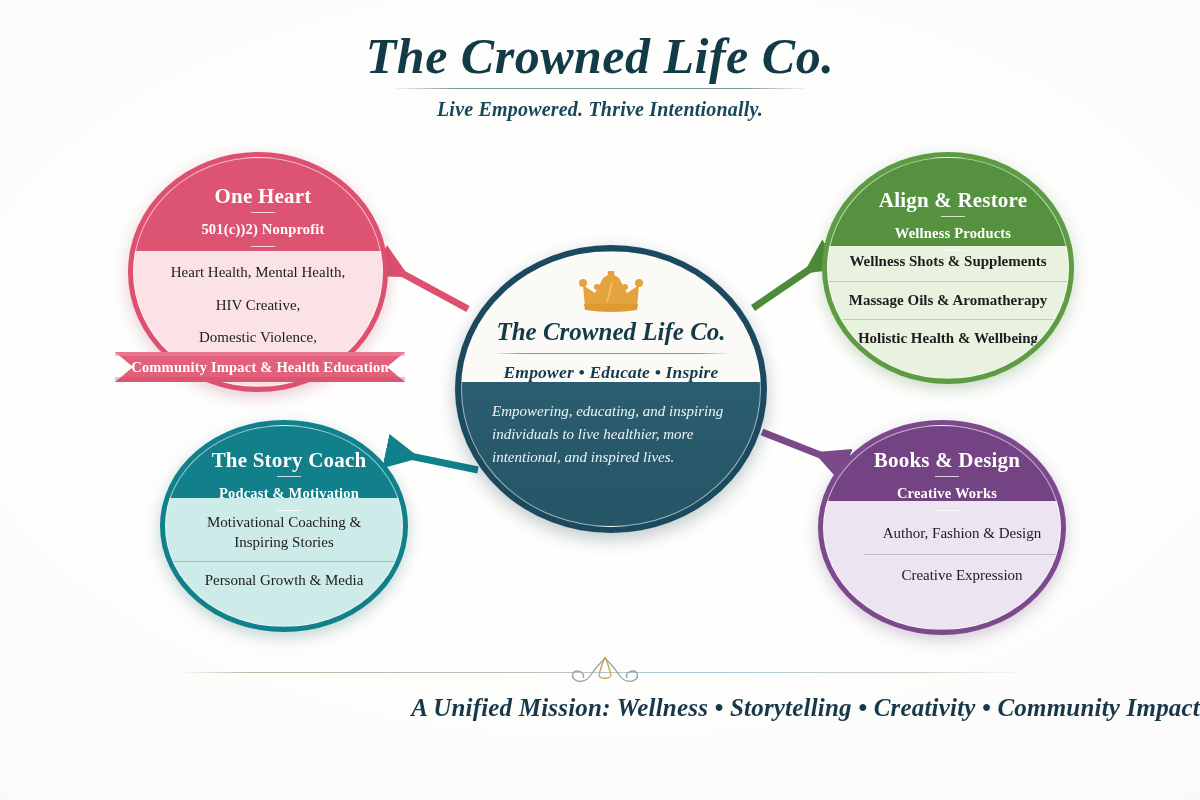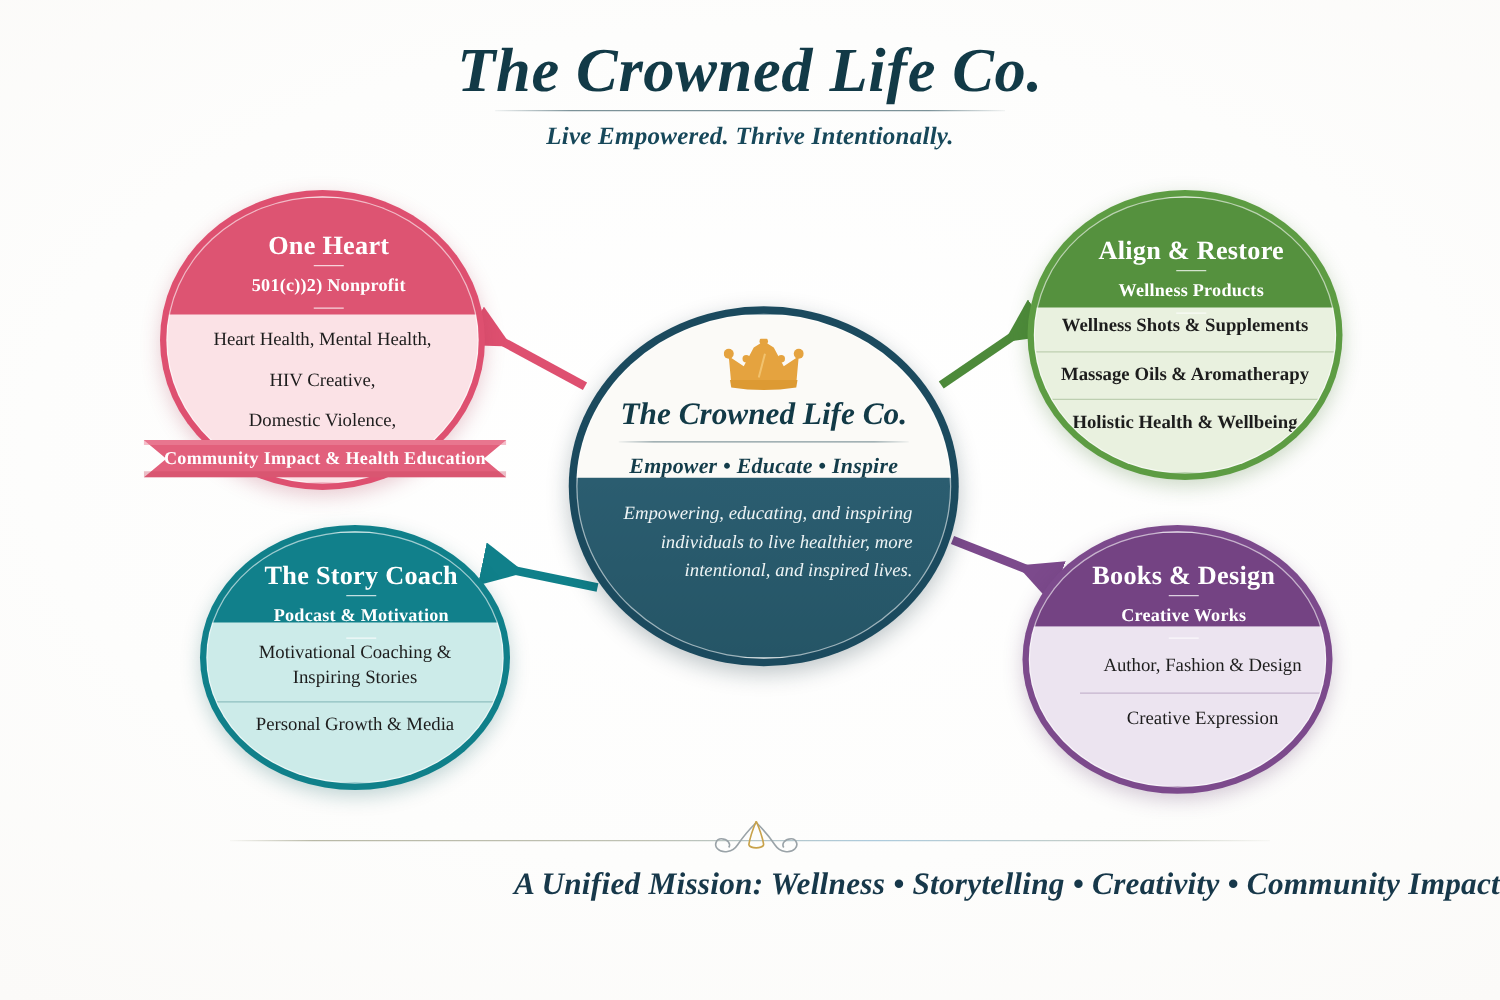--- a/index.html
+++ b/index.html
@@ -123,21 +123,21 @@
     font-weight: bold;
     font-size: 17.5px;
     color: #133c4a;
     letter-spacing: .2px;
   }
   .center-mission {
     position: absolute;
     left: 30px;
     right: 30px;
     top: 148px;
-    text-align: right;
+    text-align: left;
     font-family: "Liberation Serif", serif;
     font-style: italic;
     font-size: 15px;
     line-height: 1.52;
     color: #eef4f5;
   }
 
   
   .node {
     position: absolute;

